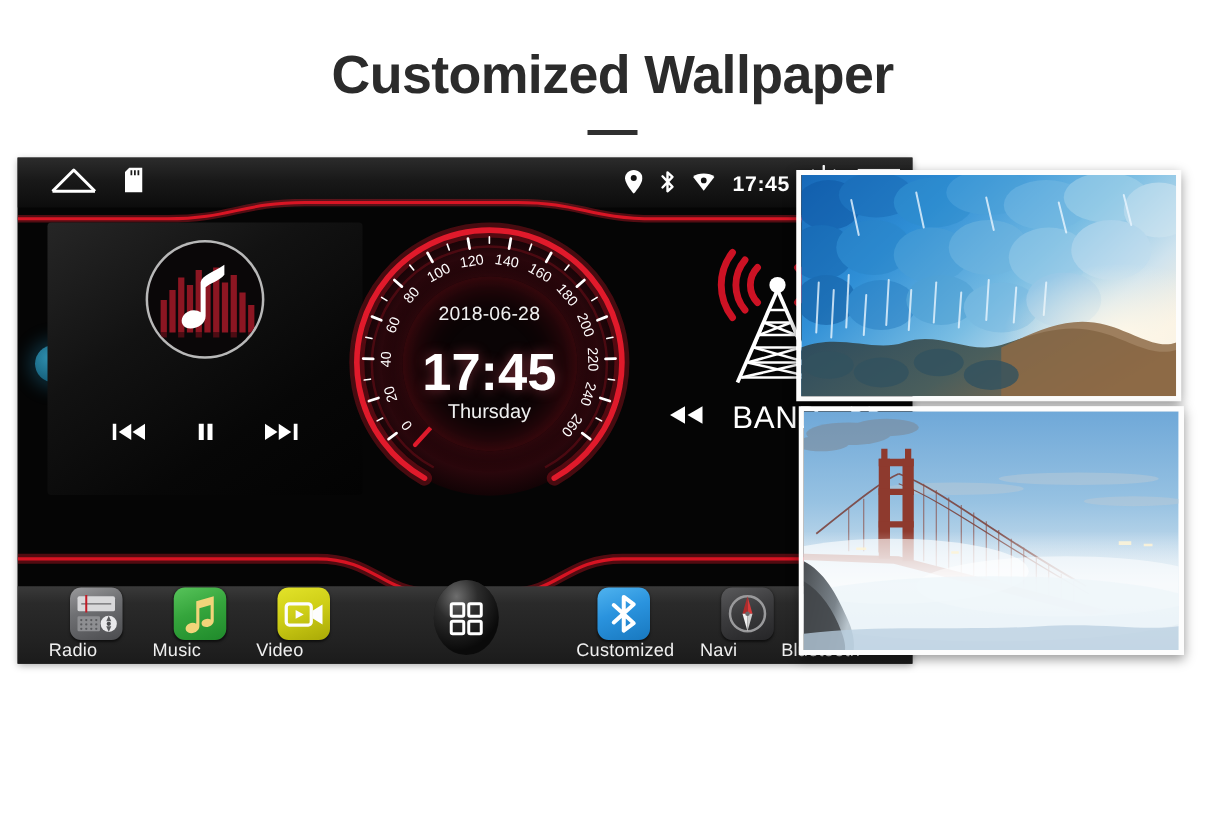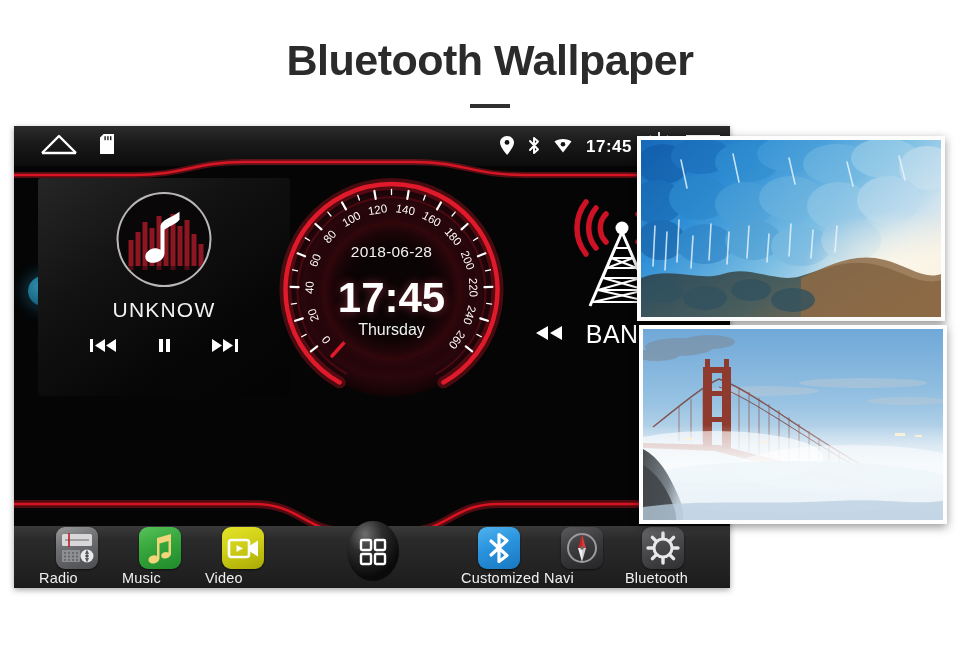--- a/index.html
+++ b/index.html
@@ -18,21 +18,21 @@
   }
   .promo-sub {
     font-size:20px; color:#6f6f6f; line-height:1.48;
     width:912px; margin:0 auto; font-weight:normal;
   }
 
   
   .stage { position:relative; width:980px; height:420px; margin-top:11px; }
 
   .headunit {
-    position:absolute; left:14px; top:0px; width:716px; height:462px;
+    position:absolute; left:14px; top:0px; width:716px; height:405px;
     background:#050505; overflow:hidden;
     box-shadow:0 2px 6px rgba(0,0,0,0.35);
     text-decoration:underline;
   }
   
   .hu-skew { position:absolute; inset:0; }
 
   
   .statusbar {
     position:absolute; left:0; top:0; width:100%; height:40px;
@@ -141,21 +141,21 @@
     box-shadow:0 3px 9px rgba(0,0,0,0.42);
   }
   .thumb-ice { left:637px; top:10px; width:308px; height:185px; }
   .thumb-bridge { left:639px; top:199px; width:308px; height:199px; }
   .thumb-inner { position:absolute; inset:0; }
 </style>
 </head>
 <body>
 
 <div class="promo">
-  <div class="promo-title">Bluetooth Wallpaper</div>
+  <div class="promo-title">Customized Wallpaper</div>
   <div class="promo-divider"></div>
 </div>
 
 <div class="stage">
 
   <div class="headunit">
     <div class="hu-skew">
 
       <div class="statusbar">
         <div class="sb-left">
@@ -252,21 +252,20 @@
                 <rect x="38" y="72" width="5" height="4"></rect>
                 <rect x="52" y="72" width="5" height="4"></rect>
                 <rect x="66" y="72" width="5" height="4"></rect>
                 <rect x="80" y="72" width="5" height="4"></rect>
               </g>
             </svg>
             <svg class="note" width="46" height="58" viewBox="0 0 46 58">
               <path d="M38 2 C30 8 20 10 19 16 L19 40 C15 37 8 38 5 43 C2 48 5 53 11 53 C17 53 23 49 23 43 L23 20 C26 17 34 15 38 10 Z" fill="#ffffff"></path>
             </svg>
           </div>
-          <div class="music-title">UNKNOW</div>
           <div class="music-ctrls">
             <span>
               <svg width="27" height="15" viewBox="0 0 27 15">
                 <rect x="0" y="1" width="3" height="13" fill="#fff"></rect>
                 <path d="M15 1 L15 14 L5 7.5 Z" fill="#fff"></path>
                 <path d="M26 1 L26 14 L16 7.5 Z" fill="#fff"></path>
               </svg>
             </span>
             <span>
               <svg width="15" height="15" viewBox="0 0 15 15">
@@ -487,21 +486,21 @@
 
           <div class="dock-item" style="left:447px;">
             <div class="dock-ico ic-bt">
               <svg width="42" height="42" viewBox="0 0 42 42">
                 <path d="M13 14 L29 28.5 L21 34.5 L21 7.5 L29 13.5 L13 28" fill="none" stroke="#ffffff" stroke-width="3.2" stroke-linejoin="round" stroke-linecap="round"></path>
               </svg>
             </div>
             <div class="dock-lbl">Customized</div>
           </div>
 
-          <div class="dock-item" style="left:530px;margin-top:16px;">
+          <div class="dock-item" style="left:546px;margin-top:16px;">
             <div class="dock-ico ic-navi">
               <svg width="42" height="42" viewBox="0 0 42 42">
                 <circle cx="21" cy="21" r="14" fill="none" stroke="#9a9a9c" stroke-width="2"></circle>
                 <path d="M21 7 L25 21 L21 21 Z" fill="#d93a3a"></path>
                 <path d="M21 7 L17 21 L21 21 Z" fill="#b02a2a"></path>
                 <path d="M21 35 L17 21 L21 21 Z" fill="#f2f2f2"></path>
                 <path d="M21 35 L25 21 L21 21 Z" fill="#cfcfcf"></path>
                 <circle cx="21" cy="21" r="1.8" fill="#6a6a6c"></circle>
               </svg>
             </div>

